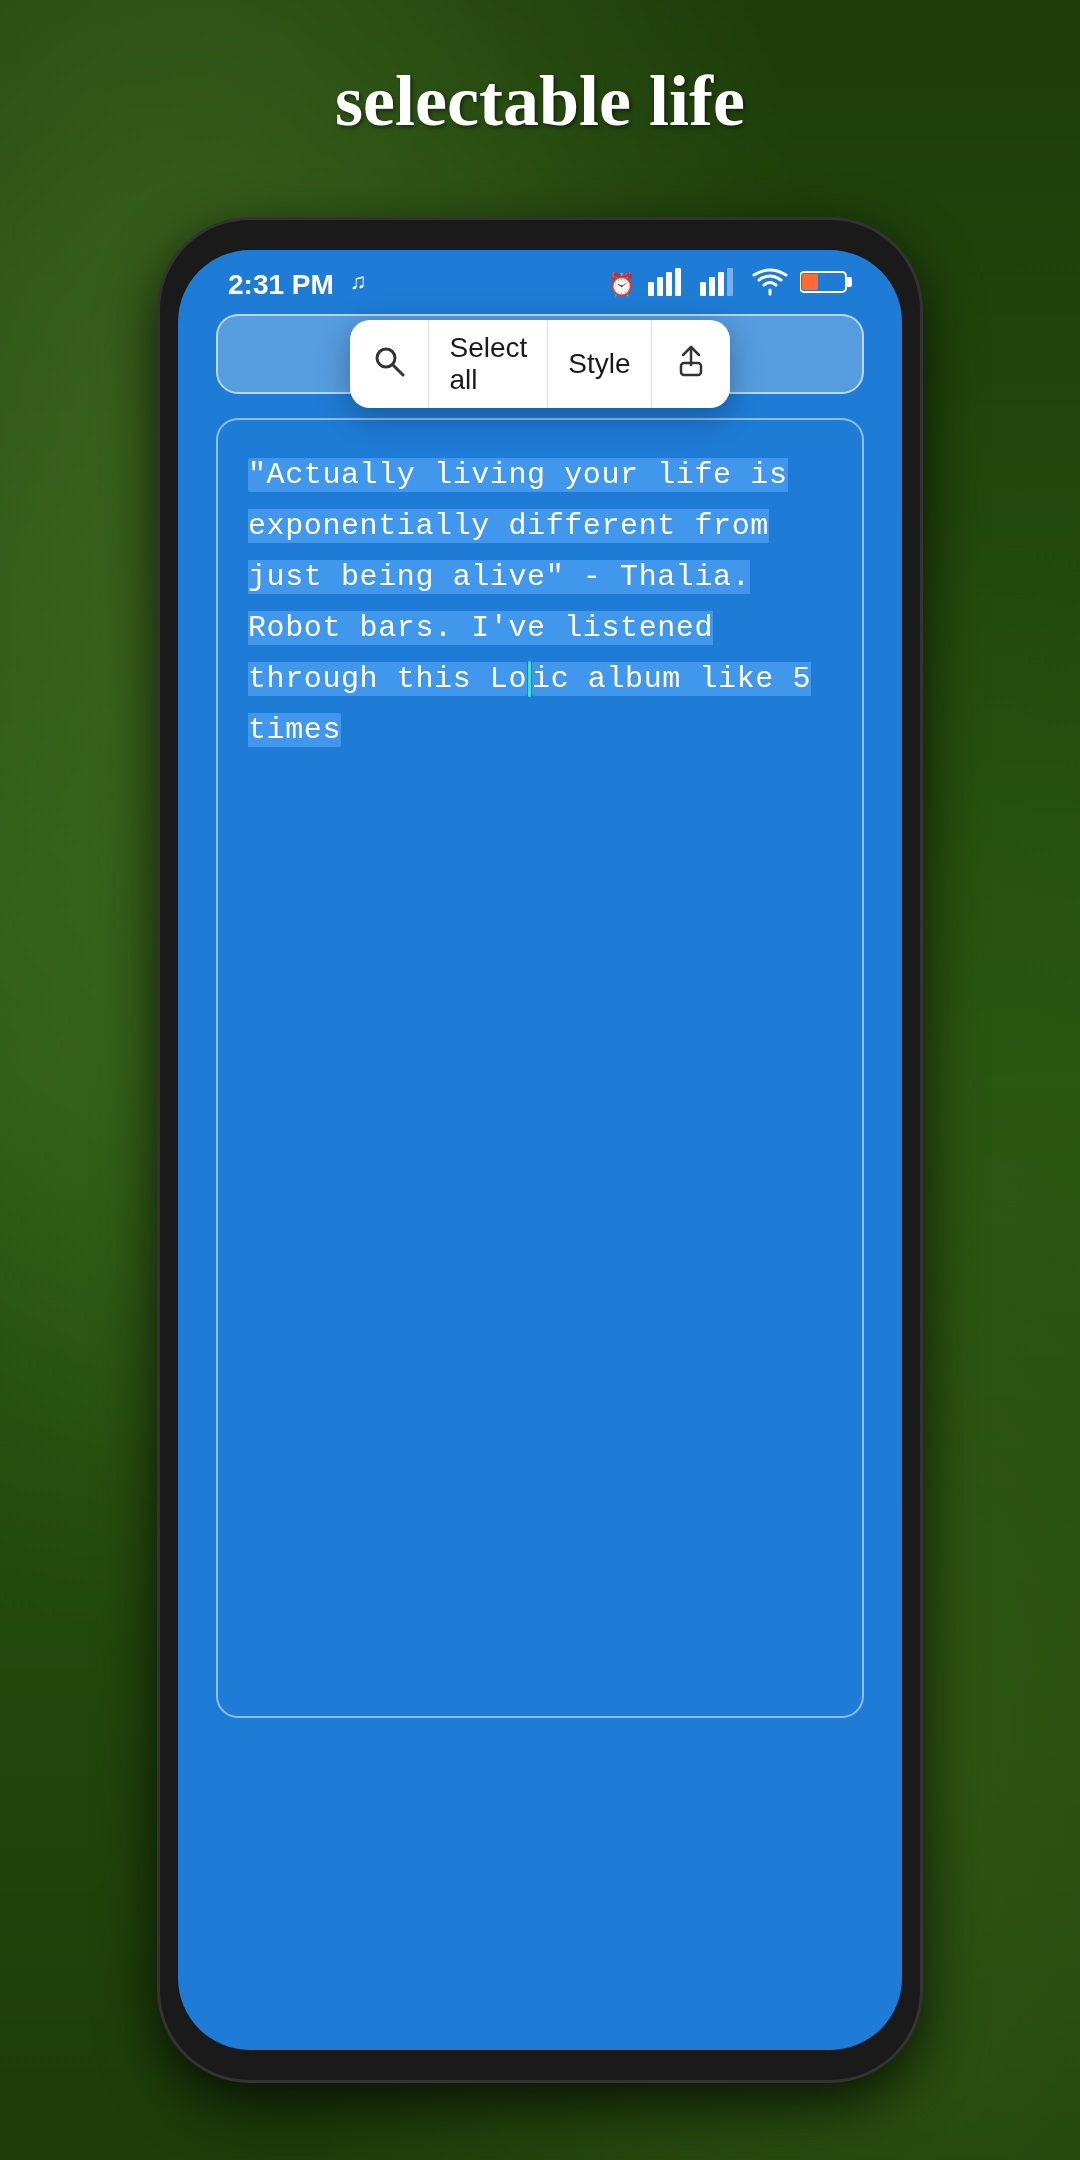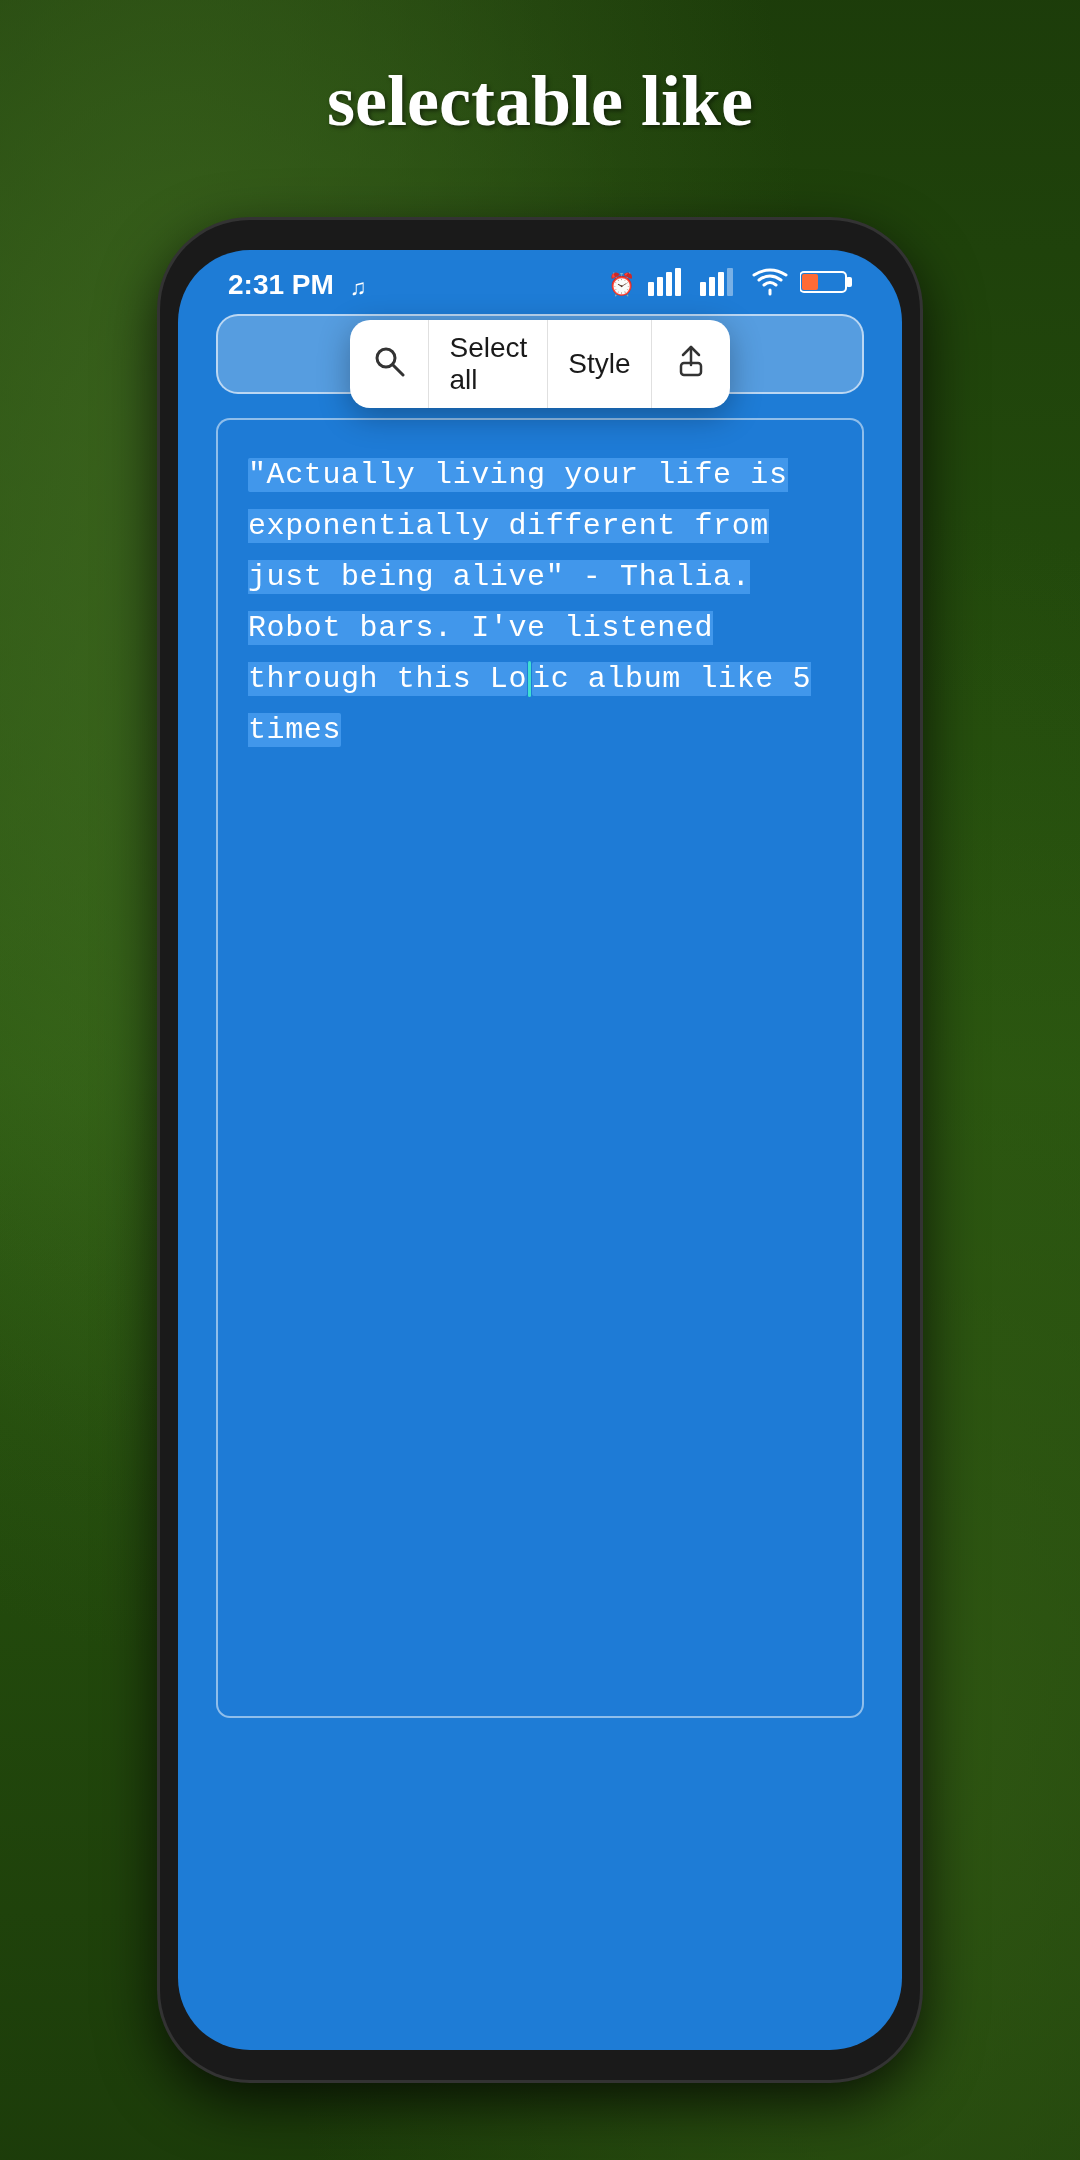--- a/index.html
+++ b/index.html
@@ -80,21 +80,21 @@
       justify-content: space-between;
       align-items: center;
       padding: 18px 50px 12px;
       color: white;
       font-size: 26px;
       font-weight: 600;
     }
 
     .status-left {
       display: flex;
-      align-items: flex-end;
+      align-items: flex-start;
       gap: 16px;
     }
 
     .status-right {
       display: flex;
       align-items: center;
       gap: 12px;
     }
 
     .status-time {
@@ -178,21 +178,21 @@
 
     .context-menu-item .icon {
       font-size: 30px;
       color: #333;
     }
 
     
     .text-area {
       background: rgba(30,124,214,0.6);
       border: 2.5px solid rgba(255,255,255,0.5);
-      border-radius: 14px;
+      border-radius: 22px;
       padding: 30px;
       min-height: 1300px;
       position: relative;
     }
 
     .text-content {
       font-family: 'Courier New', Courier, monospace;
       font-size: 30px;
       line-height: 1.7;
       color: white;
@@ -214,21 +214,21 @@
       margin: 0 1px;
       border-radius: 2px;
     }
   </style>
 </head>
 <body>
 
 <div class="bg"></div>
 <div class="bg-overlay"></div>
 
-<div class="app-title">selectable like</div>
+<div class="app-title">selectable life</div>
 
 <div class="phone-frame">
 
   <div class="phone-screen">
 
     <div class="status-bar">
       <div class="status-left">
         <span class="status-time">2:31 PM</span>
         <span class="status-icon">♫</span>
       </div>

